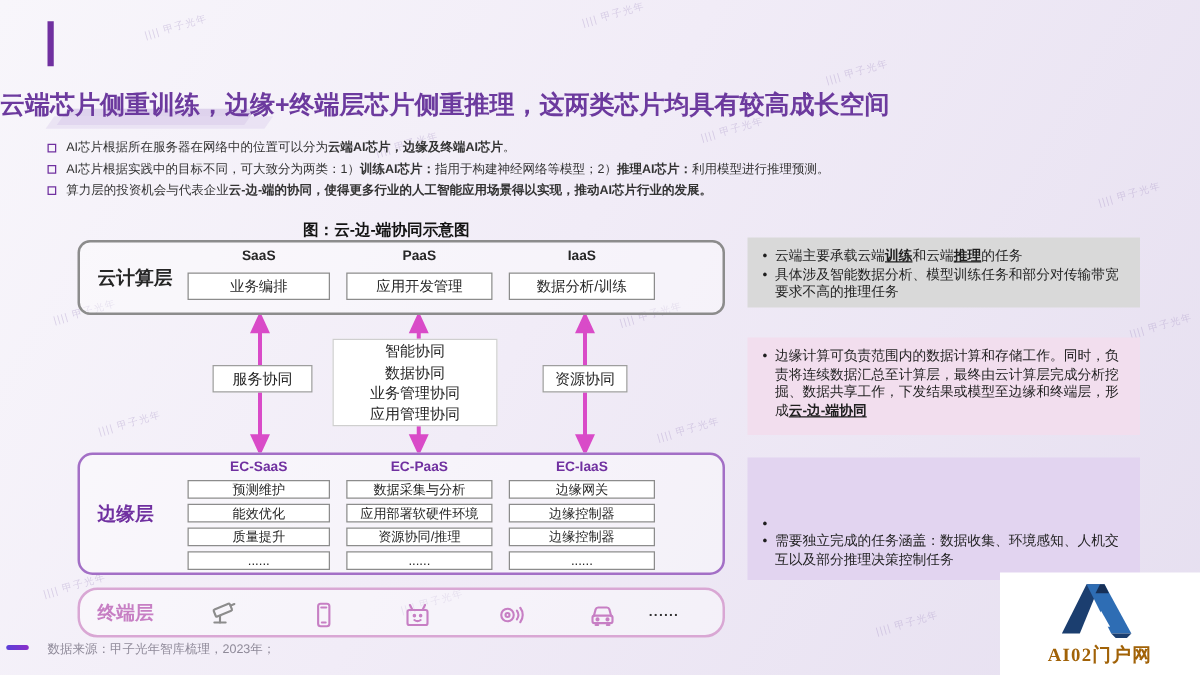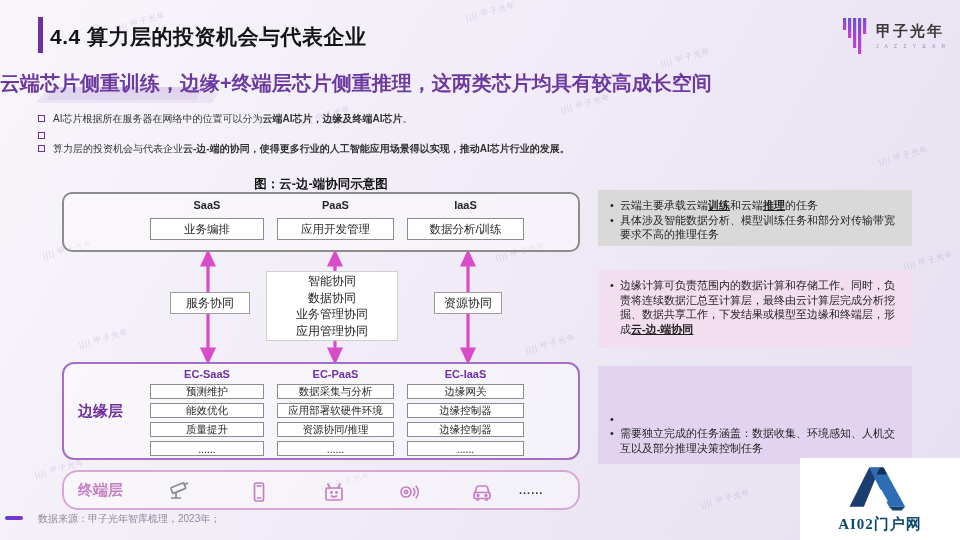--- a/index.html
+++ b/index.html
@@ -27,21 +27,21 @@
   .deco1 { left:50px; top:87px; width:150px; height:13px; background:#D9CDEA; transform:skewX(-35deg); opacity:.85; }
   .deco2 { left:40px; top:93px; width:175px; height:10px; background:#E3D9F0; transform:skewX(-35deg); opacity:.6; }
   .subtitle { left:0; top:70px; width:100%; font-size:20px; font-weight:bold; color:#6C3A9E; }
 
   
   .bullets { left:38px; top:112px; width:900px; }
   .bul { display:flex; gap:8px; margin-bottom:2.5px; font-size:10px; line-height:14.5px; color:#333; }
   .sq { width:7px; height:7px; border:1.5px solid #7030A0; margin-top:3.2px; flex:0 0 7px; }
 
   
-  .diag-caption { left:62px; top:176px; width:518px; text-align:center;
+  .diag-caption { left:50px; top:176px; width:518px; text-align:center;
                   font-size:12.5px; font-weight:bold; color:#141414; }
 
   
   .layer { position:absolute; left:62px; width:518px; background:rgba(255,255,255,.42); }
   .layer-cloud { top:192px; height:60px; border:2px solid #8C8C8C; border-radius:10px; }
   .layer-edge  { top:362px; height:98px; border:2px solid #A36FC6; border-radius:12px; }
   .layer-term  { top:470px; height:40px; border:2px solid #D9A7D4; border-radius:16px; }
   .layer-label { position:absolute; left:14px; top:0; height:100%; display:flex; align-items:center;
                  font-weight:bold; font-size:15px; }
   .lab-cloud { color:#262626; } .lab-edge { color:#7030A0; } .lab-term { color:#C77FC4; }
@@ -81,21 +81,21 @@
   .nb-dot { flex:0 0 16px; text-align:center; }
 
   
   .src-dash { left:5px; top:516px; width:18px; height:3.5px;
               background:linear-gradient(90deg,#5B3FD8,#8B2FC9); border-radius:2px; }
   .src-note { left:38px; top:512px; font-size:10px; color:#8F8A99; }
 
   
   .ai02 { left:800px; top:458px; width:160px; height:82px; background:#fff;
           display:flex; flex-direction:column; align-items:center; justify-content:flex-start; padding-top:4px; }
-  .ai02-text { font-size:15px; font-weight:bold; color:#0c4a6e; letter-spacing:1px;
+  .ai02-text { font-size:15px; font-weight:bold; color:#a16207; letter-spacing:1px;
                font-family:"Liberation Serif","DejaVu Serif",serif; margin-top:1px; }
 </style>
 </head>
 <body>
 
 <div class="slide">
 
   <span class="wm" style="left:115px;top:16px">|||| 甲子光年</span>
   <span class="wm" style="left:465px;top:6px">|||| 甲子光年</span>
   <span class="wm" style="left:660px;top:52px">|||| 甲子光年</span>
@@ -105,63 +105,45 @@
   <span class="wm" style="left:42px;top:244px">|||| 甲子光年</span>
   <span class="wm" style="left:495px;top:246px">|||| 甲子光年</span>
   <span class="wm" style="left:903px;top:255px">|||| 甲子光年</span>
   <span class="wm" style="left:78px;top:333px">|||| 甲子光年</span>
   <span class="wm" style="left:525px;top:338px">|||| 甲子光年</span>
   <span class="wm" style="left:34px;top:463px">|||| 甲子光年</span>
   <span class="wm" style="left:320px;top:476px">|||| 甲子光年</span>
   <span class="wm" style="left:700px;top:493px">|||| 甲子光年</span>
 
   <div class="abs accent-bar"></div>
-  <div class="abs page-title">4.4 算力层的投资机会与代表企业</div>
-
-  <div class="abs brand">
-    <svg width="26" height="38" viewBox="0 0 26 38">
-      <defs>
-        <linearGradient id="bgrad" x1="0" y1="0" x2="0" y2="1">
-          <stop offset="0" stop-color="#6B4FD8"></stop>
-            <stop offset="1" stop-color="#C93FD4"></stop>
-        </linearGradient>
-      </defs>
-      <rect x="0" y="2" width="3.2" height="12" fill="url(#bgrad)"></rect>
-      <rect x="5" y="2" width="3.2" height="20" fill="url(#bgrad)"></rect>
-      <rect x="10" y="2" width="3.2" height="30" fill="url(#bgrad)"></rect>
-      <rect x="15" y="2" width="3.2" height="36" fill="url(#bgrad)"></rect>
-      <rect x="20" y="2" width="3.2" height="16" fill="url(#bgrad)"></rect>
-    </svg>
-    <div class="brand-txt">
-      <span class="brand-name">甲子光年</span>
-      <span class="brand-sub">J A Z Z Y E A R</span>
-    </div>
-  </div>
+
 
   <div class="abs deco1"></div>
   <div class="abs deco2"></div>
   <div class="abs subtitle">云端芯片侧重训练，边缘+终端层芯片侧重推理，这两类芯片均具有较高成长空间</div>
 
   <div class="abs bullets">
     <div class="bul">
       <span class="sq"></span>
       <span><span>AI芯片根据所在服务器在网络中的位置可以分为</span><span style="font-weight: 700;">云端AI芯片，边缘及终端AI芯片</span><span>。</span></span>
     </div>
     <div class="bul">
       <span class="sq"></span>
+      <span><span>AI芯片根据实践中的目标不同，可大致分为两类：1）</span><span style="font-weight: 700;">训练AI芯片：</span><span>指用于构建神经网络等模型；2）</span><span style="font-weight: 700;">推理AI芯片：</span><span>利用模型进行推理预测。</span></span>
     </div>
     <div class="bul">
       <span class="sq"></span>
       <span><span>算力层的投资机会与代表企业</span><span style="font-weight: 700;">云-边-端的协同，使得更多行业的人工智能应用场景得以实现，推动AI芯片行业的发展。</span></span>
     </div>
   </div>
 
   <div class="abs diag-caption">图：云-边-端协同示意图</div>
 
   <div class="layer layer-cloud">
+    <div class="layer-label lab-cloud">云计算层</div>
     <div class="hdr c1">SaaS</div>
     <div class="hdr c2">PaaS</div>
     <div class="hdr c3">IaaS</div>
     <div class="wbox cloud-item c1">业务编排</div>
     <div class="wbox cloud-item c2">应用开发管理</div>
     <div class="wbox cloud-item c3">数据分析/训练</div>
   </div>
 
   <svg class="abs sync-svg" viewBox="0 0 520 110">
     <g stroke="#D94BC8" stroke-width="3.2" fill="#D94BC8">

